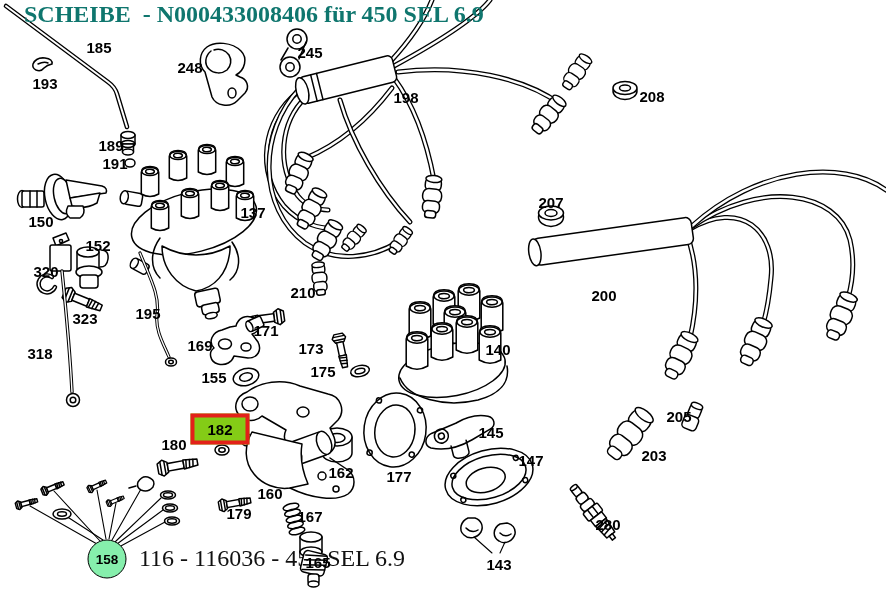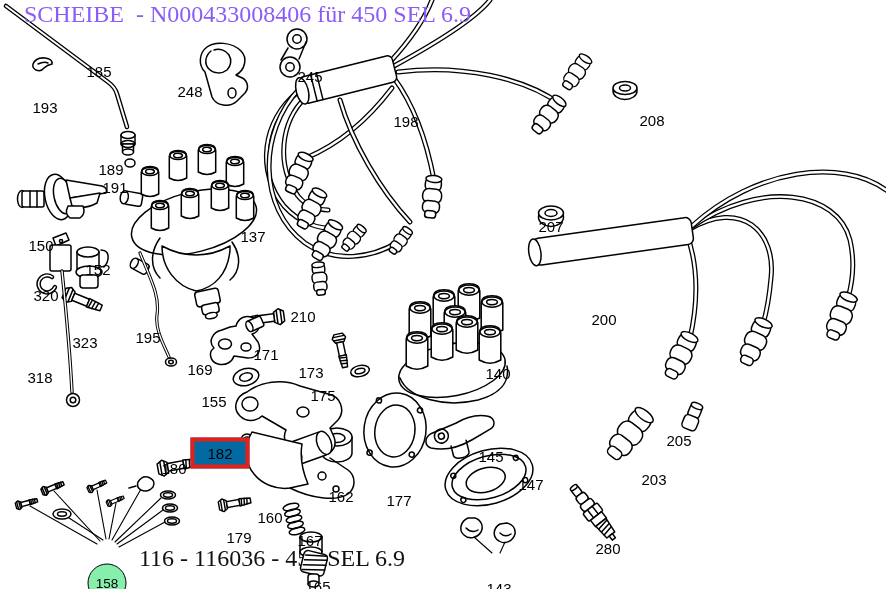--- a/index.html
+++ b/index.html
@@ -1,28 +1,28 @@
 <!DOCTYPE html>
 <html><head>
 <meta charset="utf-8">
 <style>
   html,body { margin:0; padding:0; background:#fff; }
   .stage { position:relative; width:886px; height:589px; background:#fff; overflow:hidden;
            font-family:"Liberation Sans", sans-serif; }
   .artwork { position:absolute; left:0; top:0; z-index:2; }
   .page-title { position:absolute; left:24px; top:1px; z-index:3;
-    font-family:"Liberation Serif", serif; font-size:24px; color:#8b5cf6; white-space:pre; }
+    font-family:"Liberation Serif", serif; font-size:24px; color:#0f766e; white-space:pre;font-weight:bold; }
   .page-footer { position:absolute; left:139px; top:545px; z-index:1;
     font-family:"Liberation Serif", serif; font-size:24px; color:#111; }
   .labels-layer { position:absolute; inset:0; z-index:4; }
   .part-label { position:absolute; transform:translate(-50%,-50%);
-    font-weight:normal; font-size:15px; color:#000; white-space:nowrap; line-height:1;margin-top:24px; }
+    font-weight:bold; font-size:15px; color:#000; white-space:nowrap; line-height:1; }
   .part-label.circled { width:37px; height:37px; border:1.6px solid #000; border-radius:50%;
     background:#86efac; display:flex; align-items:center; justify-content:center; font-size:13.5px; }
-  .part-label.highlighted { border:4.5px solid var(--hl,#e32119); background:#0369a1; padding:4px 13px; }
+  .part-label.highlighted { border:4.5px solid var(--hl,#e32119); background:#84cc16; padding:4px 13px; }
 </style>
 </head>
 <body>
 
 <div class="stage">
 
   <div class="page-footer">116 - 116036 - 450 SEL 6.9</div>
 
   <svg class="artwork" width="886" height="589" viewBox="0 0 886 589">
     <defs>

